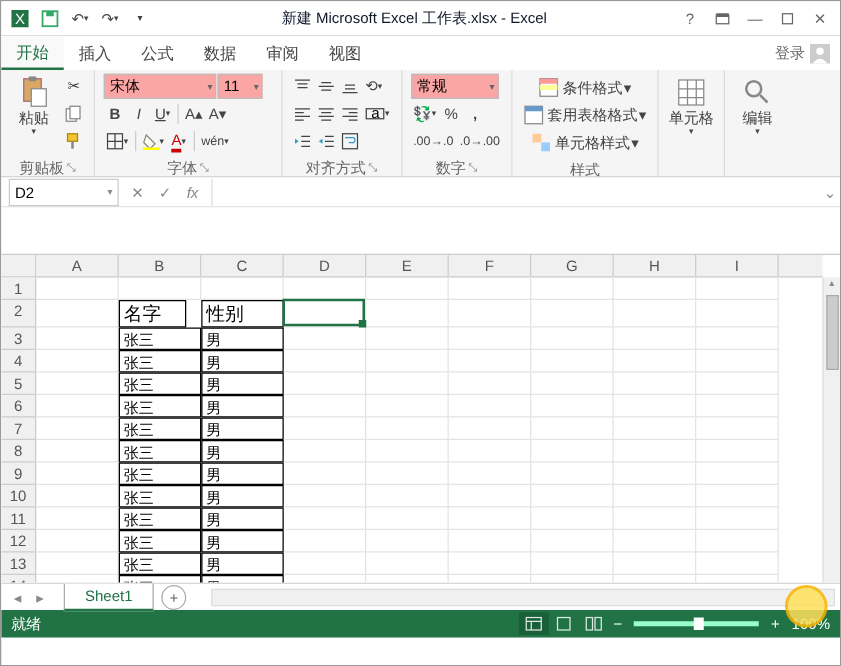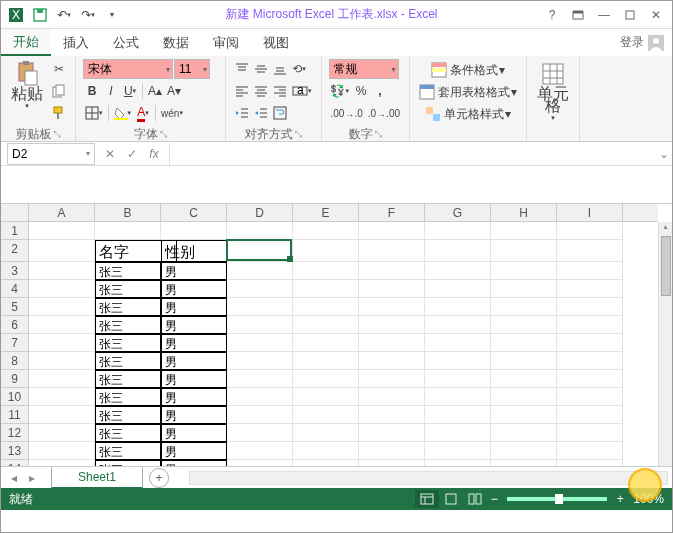--- a/index.html
+++ b/index.html
@@ -1,36 +1,36 @@
 <!DOCTYPE html>
 <html><head>
 <meta charset="utf-8">
 <style>
 *{box-sizing:border-box;margin:0;padding:0;font-family:"Microsoft YaHei",Arial,sans-serif;font-size:12px;user-select:none}
 body{background:#fff;width:673px;height:533px;overflow:hidden;position:relative;border:1px solid #999}
 .titlebar{height:28px;background:#fff;display:flex;align-items:center;padding:0 4px;border-bottom:1px solid #ddd}
 .qat{display:flex;align-items:center;gap:2px}
 .qat-btn{width:22px;height:22px;display:flex;align-items:center;justify-content:center;color:#444;cursor:pointer}
-.title-text{flex:1;text-align:center;color:#8b5cf6;font-size:12px}
+.title-text{flex:1;text-align:center;color:#0f172a;font-size:12px}
 .win-ctl{display:flex;gap:2px}
 .win-ctl div{width:24px;height:22px;display:flex;align-items:center;justify-content:center;color:#666;cursor:pointer}
 .ribbon-tabs{height:27px;background:#fff;display:flex;align-items:stretch;padding-left:0}
 .file-tab{background:#217346;color:#fff;padding:0 14px;display:flex;align-items:center;font-size:13px;cursor:pointer}
 .tab{padding:0 12px;display:flex;align-items:center;color:#444;cursor:pointer;font-size:13px}
 .tab.active{color:#217346;border-bottom:2px solid #217346;background:#f9f9f9}
 .tab-spacer{flex:1}
 .login{padding:0 8px;display:flex;align-items:center;color:#666;gap:4px}
 .ribbon{height:86px;background:#f5f5f5;border-bottom:1px solid #ccc;display:flex;overflow:hidden}
 .rgroup{border-right:1px solid #ddd;padding:2px 6px 0 6px;display:flex;flex-direction:column}
 .rgroup-body{flex:1;display:flex;align-items:flex-start;gap:2px}
 .rgroup-label{text-align:center;color:#666;font-size:11px;padding:2px 0;display:flex;justify-content:center;align-items:center;gap:2px}
 .rgroup-label .launcher{font-size:9px;color:#888;cursor:pointer}
 .bigbtn{width:40px;display:flex;flex-direction:column;align-items:center;justify-content:center;padding:2px;cursor:pointer}
 .bigbtn .ic{width:28px;height:28px;display:flex;align-items:center;justify-content:center}
-.bigbtn span{font-size:16px;color:#444;text-align:center;line-height:12px}
+.bigbtn span{font-size:12px;color:#444;text-align:center;line-height:12px}
 .col{display:flex;flex-direction:column;gap:2px;padding:1px}
 .row{display:flex;gap:1px;align-items:center}
 .sbtn{min-width:18px;height:20px;display:flex;align-items:center;justify-content:center;cursor:pointer;padding:0 2px;color:#444}
 .combo{height:20px;border:1px solid #bbb;background:#fca5a5;display:flex;align-items:center;padding:0 2px 0 4px;font-size:11px;cursor:pointer}
 .combo .arr{margin-left:auto;font-size:8px;color:#666}
 .namebox-bar{height:24px;background:#fff;border-bottom:1px solid #ddd;display:flex;align-items:center}
 .namebox{width:88px;height:22px;border:1px solid #ccc;margin:1px 0 1px 6px;padding:0 4px;display:flex;align-items:center;font-size:12px}
 .fx-btns{display:flex;gap:0;margin:0 4px}
 .fx-btn{width:22px;height:22px;display:flex;align-items:center;justify-content:center;color:#888;cursor:pointer}
 .fx-area{height:38px;border-bottom:1px solid #ccc;background:#fff}
@@ -42,21 +42,21 @@
 .growh{height:18px;border-bottom:1px solid #ccc;text-align:center;color:#555;line-height:18px;cursor:pointer}
 .gcells{position:absolute;left:28px;top:18px;right:14px;bottom:0}
 .gcell{position:absolute;border-right:1px solid #e4e4e4;border-bottom:1px solid #e4e4e4;height:18px;line-height:18px;padding:0 3px;font-size:12px;overflow:hidden;white-space:nowrap}
 .bord{border:1px solid #000!important}
 .hdr-cell{font-size:15px;font-family:"SimSun"}
 .sel{position:absolute;border:2px solid #217346;pointer-events:none}
 .sel .handle{position:absolute;right:-3px;bottom:-3px;width:6px;height:6px;background:#217346}
 .vscroll{position:absolute;right:0;top:18px;width:14px;bottom:0;background:#f0f0f0;border-left:1px solid #ddd}
 .tabs-bar{height:22px;background:#fff;border-top:1px solid #ccc;display:flex;align-items:center;padding:0 4px}
 .nav-btn{width:18px;height:18px;display:flex;align-items:center;justify-content:center;color:#888;cursor:pointer}
-.sheet-tab{height:22px;padding:0 26px;border:1px solid #aaa;border-top:none;background:#fff;display:flex;align-items:center;cursor:pointer;color:#217346;border-bottom:2px solid #217346}
+.sheet-tab{height:22px;padding:0 16px;border:1px solid #aaa;border-top:none;background:#fff;display:flex;align-items:center;cursor:pointer;color:#217346;border-bottom:2px solid #217346}
 .add-sheet{width:20px;height:20px;border:1px solid #aaa;border-radius:50%;margin-left:6px;display:flex;align-items:center;justify-content:center;cursor:pointer;color:#666}
 .hscroll{flex:1;height:14px;background:#f0f0f0;margin-left:20px;border:1px solid #ddd}
 .status{height:22px;background:#217346;color:#fff;display:flex;align-items:center;padding:0 8px;font-size:11px}
 .status .sp{flex:1}
 .view-btn{width:24px;height:18px;display:flex;align-items:center;justify-content:center;cursor:pointer;opacity:.85}
 .view-btn.active{background:#185c37}
 .zoom-slider{width:100px;height:4px;background:#9fc;margin:0 6px;position:relative}
 .zoom-slider .thumb{position:absolute;left:48px;top:-3px;width:8px;height:10px;background:#fff}
 .watermark{position:absolute;right:10px;bottom:30px;opacity:.85;display:flex;align-items:center;gap:4px;pointer-events:none}
 .watermark .c{width:34px;height:34px;background:radial-gradient(circle,#ffe05a 60%,#f9b200 62%);border-radius:50%;position:relative}
@@ -346,20 +346,23 @@
       <div class="row sbtn" style="height:22px"><svg width="16" height="16">
               <rect x="1" y="1" width="14" height="14" fill="#fff" stroke="#888"></rect>
               <rect x="1" y="1" width="14" height="4" fill="#69c"></rect>
             </svg><span style="margin-left:2px">套用表格格式</span>▾</div>
       <div class="row sbtn" style="height:22px"><svg width="16" height="16">
               <rect x="1" y="1" width="7" height="7" fill="#fc9"></rect>
               <rect x="8" y="8" width="7" height="7" fill="#9cf"></rect>
             </svg><span style="margin-left:2px">单元格样式</span>▾</div>
     </div>
       </div>
+    <div class="rgroup-label">
+        <span>样式</span>
+      </div>
   </div>
 
   <div class="rgroup">
     <div class="rgroup-body">
       <div class="bigbtn">
           <div class="ic">
             <svg width="24" height="24">
               <rect x="2" y="2" width="20" height="20" fill="#fff" stroke="#888"></rect>
               <line x1="2" y1="9" x2="22" y2="9" stroke="#888"></line>
               <line x1="2" y1="16" x2="22" y2="16" stroke="#888"></line>
@@ -367,20 +370,35 @@
               <line x1="16" y1="2" x2="16" y2="22" stroke="#888"></line>
             </svg>
           </div>
           <span>单元格</span>
           <span style="font-size:7px">▾</span>
         </div>
     </div>
     <div class="rgroup-label">&nbsp;</div>
   </div>
 
+  <div class="rgroup" style="border-right:none">
+    <div class="rgroup-body">
+      <div class="bigbtn">
+          <div class="ic">
+            <svg width="24" height="24">
+              <circle cx="9" cy="9" r="6" fill="none" stroke="#888" stroke-width="2"></circle>
+              <line x1="14" y1="14" x2="20" y2="20" stroke="#888" stroke-width="2"></line>
+            </svg>
+          </div>
+          <span>编辑</span>
+          <span style="font-size:7px">▾</span>
+        </div>
+    </div>
+    <div class="rgroup-label">&nbsp;</div>
+  </div>
 </div>
 
 <div class="namebox-bar">
   <div class="namebox">
       <span>D2</span>
       <span style="margin-left:auto;font-size:8px;color:#888">▾</span>
     </div>
   <div class="fx-btns">
     <div class="fx-btn">✕</div>
     <div class="fx-btn">✓</div>
@@ -426,21 +444,21 @@
       <div class="gcell" style="left: 0px; top: 0px; width: 66px; height: 18px; line-height: 18px;"></div>
       <div class="gcell" style="left: 66px; top: 0px; width: 66px; height: 18px; line-height: 18px;"></div>
       <div class="gcell" style="left: 132px; top: 0px; width: 66px; height: 18px; line-height: 18px;"></div>
       <div class="gcell" style="left: 198px; top: 0px; width: 66px; height: 18px; line-height: 18px;"></div>
       <div class="gcell" style="left: 264px; top: 0px; width: 66px; height: 18px; line-height: 18px;"></div>
       <div class="gcell" style="left: 330px; top: 0px; width: 66px; height: 18px; line-height: 18px;"></div>
       <div class="gcell" style="left: 396px; top: 0px; width: 66px; height: 18px; line-height: 18px;"></div>
       <div class="gcell" style="left: 462px; top: 0px; width: 66px; height: 18px; line-height: 18px;"></div>
       <div class="gcell" style="left: 528px; top: 0px; width: 66px; height: 18px; line-height: 18px;"></div>
       <div class="gcell" style="left: 0px; top: 18px; width: 66px; height: 22px; line-height: 22px;"></div>
-      <div class="gcell bord hdr-cell" style="left: 66px; top: 18px; width: 82px; height: 22px; line-height: 22px;">名字</div>
+      <div class="gcell bord hdr-cell" style="left: 66px; top: 18px; width: 54px; height: 22px; line-height: 22px;">名字</div>
       <div class="gcell bord hdr-cell" style="left: 132px; top: 18px; width: 66px; height: 22px; line-height: 22px;">性别</div>
       <div class="gcell" style="left: 198px; top: 18px; width: 66px; height: 22px; line-height: 22px;"></div>
       <div class="gcell" style="left: 264px; top: 18px; width: 66px; height: 22px; line-height: 22px;"></div>
       <div class="gcell" style="left: 330px; top: 18px; width: 66px; height: 22px; line-height: 22px;"></div>
       <div class="gcell" style="left: 396px; top: 18px; width: 66px; height: 22px; line-height: 22px;"></div>
       <div class="gcell" style="left: 462px; top: 18px; width: 66px; height: 22px; line-height: 22px;"></div>
       <div class="gcell" style="left: 528px; top: 18px; width: 66px; height: 22px; line-height: 22px;"></div>
       <div class="gcell" style="left: 0px; top: 40px; width: 66px; height: 18px; line-height: 18px;"></div>
       <div class="gcell bord" style="left: 66px; top: 40px; width: 66px; height: 18px; line-height: 18px;">张三</div>
       <div class="gcell bord" style="left: 132px; top: 40px; width: 66px; height: 18px; line-height: 18px;">男</div>

